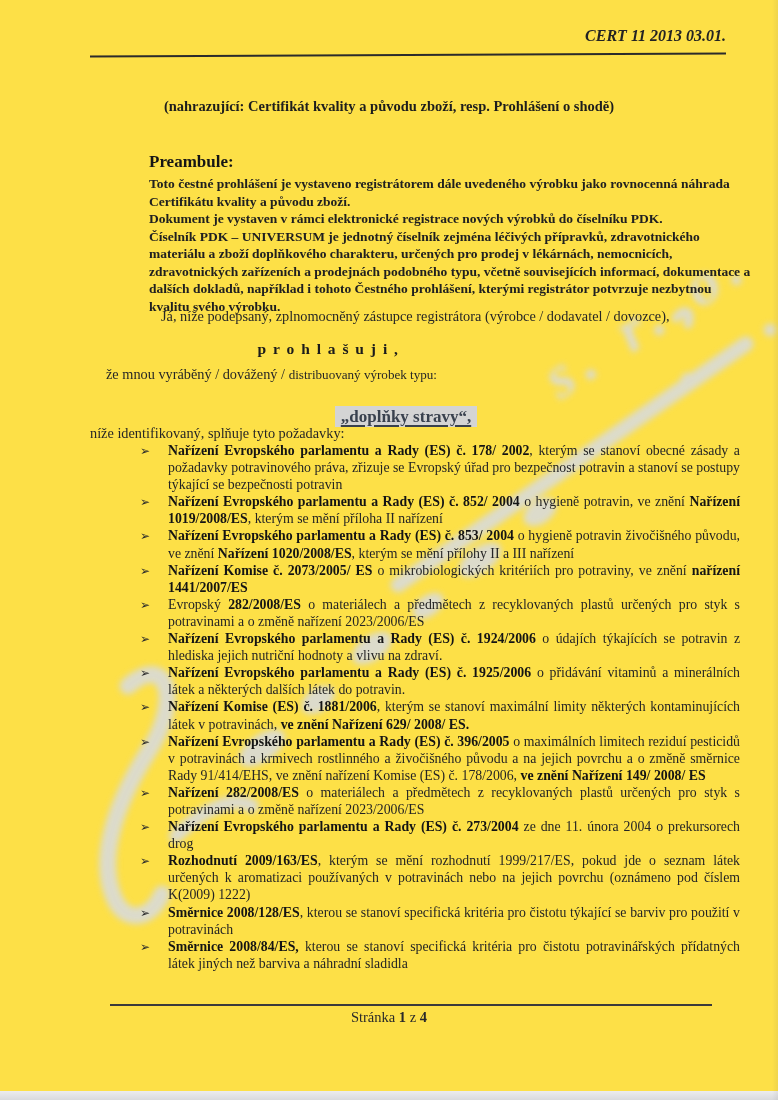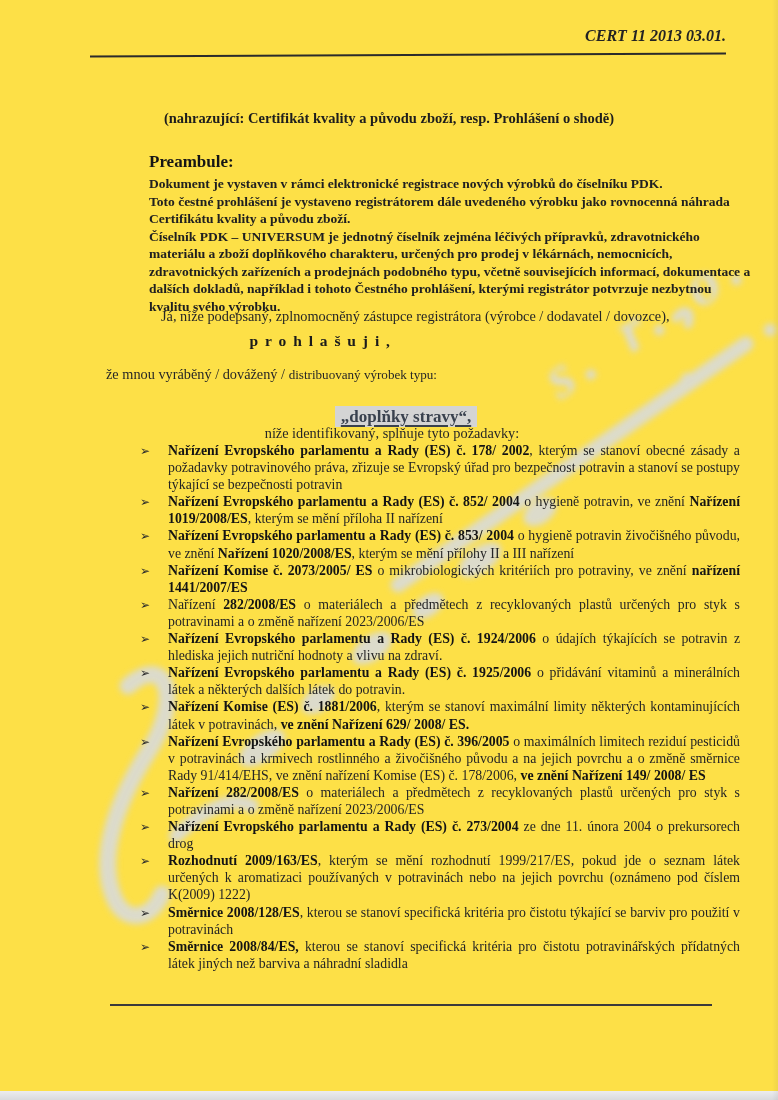--- a/index.html
+++ b/index.html
@@ -20,38 +20,38 @@
   }
   .top-rule{
     position:absolute;left:90px;top:54px;width:636px;height:2.4px;z-index:1;
     background:#2b2b2b;transform:rotate(-0.25deg);
   }
   .title{
     position:absolute;left:0;top:82px;width:778px;z-index:1;
     text-align:center;font-size:23px;font-weight:bold;margin:0;color:#1a1a1a;
   }
   .subtitle{
-    position:absolute;left:0;top:110px;width:778px;z-index:1;
+    position:absolute;left:0;top:98px;width:778px;z-index:1;
     text-align:center;font-size:14.5px;font-weight:bold;color:#1d1d1d;
   }
   
   .preamble{position:absolute;left:106px;top:152px;width:604px;z-index:1;margin-left:43px;}
   .preamble h2{
     margin:0 0 3px 0;font-size:17px;font-weight:bold;color:#151515;
   }
   .preamble p{
     margin:0;font-size:13.5px;font-weight:bold;line-height:17.5px;color:#202020;
   }
   
   .decl-intro{
     position:absolute;left:106px;top:299px;width:604px;z-index:1;
     font-size:14.3px;text-indent:46px;margin:9px;color:#262626;
   }
   .decl-verb{
-    position:absolute;left:0;top:332px;width:641px;z-index:1;margin:0;
+    position:absolute;left:0;top:332px;width:641px;z-index:1;margin:8px;
     text-align:center;font-size:15.5px;font-weight:bold;letter-spacing:1.5px;color:#1b1b1b;
   }
   .decl-product-line{
     position:absolute;left:106px;top:366px;width:604px;z-index:1;margin:0;
     font-size:14.3px;color:#262626;
   }
   .decl-product-line .small{font-size:13.1px;text-align:center;}
   .decl-product-wrap{
     position:absolute;left:0;top:389px;width:778px;z-index:1;margin:17px;text-align:center;
   }
@@ -59,21 +59,21 @@
     display:inline-block;
     font-size:17px;font-weight:bold;color:#39414e;
     background:#d4d4d4;
     padding:1px 6px 0 6px;
     text-decoration:underline;
     text-decoration-thickness:1.5px;
     text-underline-offset:3px;
   }
   .decl-outro{
     position:absolute;left:90px;top:425px;width:604px;z-index:1;margin:0;
-    font-size:14.3px;color:#262626;text-align:center;
+    font-size:14.3px;color:#262626;
   }
   
   .reg-list{
     position:absolute;left:106px;top:442px;width:600px;z-index:1;
     list-style:none;margin:0;padding:0 0 0 34px;
   }
   .reg-list li{
     position:relative;padding-left:28px;margin:0;
     font-size:13.8px;line-height:17.1px;text-align:justify;color:#242424;
   }
@@ -135,46 +135,47 @@
   </svg>
 
   <div class="doc-code">CERT 11 2013 03.01.</div>
   <div class="top-rule"></div>
 
   <div class="subtitle">(nahrazující: Certifikát kvality a původu zboží, resp. Prohlášení o shodě)</div>
 
   <section class="preamble">
     <h2>Preambule:</h2>
     <div id="preamble-paragraphs">
+        <p>Toto čestné prohlášení je vystaveno registrátorem dále uvedeného výrobku jako rovnocenná náhrada Certifikátu kvality a původu zboží.</p>
         <p>Dokument je vystaven v rámci elektronické registrace nových výrobků do číselníku PDK.</p>
-        <p>Toto čestné prohlášení je vystaveno registrátorem dále uvedeného výrobku jako rovnocenná náhrada Certifikátu kvality a původu zboží.</p>
         <p>Číselník PDK – UNIVERSUM je jednotný číselník zejména léčivých přípravků, zdravotnického materiálu a zboží doplňkového charakteru, určených pro prodej v lékárnách, nemocnicích, zdravotnických zařízeních a prodejnách podobného typu, včetně souvisejících informací, dokumentace a dalších dokladů, například i tohoto Čestného prohlášení, kterými registrátor potvrzuje nezbytnou kvalitu svého výrobku.</p>
       </div>
   </section>
 
   <p class="decl-intro">Já, níže podepsaný, zplnomocněný zástupce registrátora (výrobce / dodavatel / dovozce),</p>
   <p class="decl-verb">p r o h l a š u j i ,</p>
   <p class="decl-product-line"><span>že mnou vyráběný / dovážený  / </span><span class="small">distribuovaný výrobek typu:</span></p>
   <p class="decl-product-wrap"><span class="product-type">„doplňky stravy“,</span></p>
   <p class="decl-outro">níže identifikovaný, splňuje tyto požadavky:</p>
 
   <ul class="reg-list" id="regulation-list">
       <li><span class="bullet">➢</span><strong>Nařízení Evropského parlamentu a Rady (ES) č. 178/ 2002</strong><span>, kterým se stanoví obecné zásady a požadavky potravinového práva, zřizuje se Evropský úřad pro bezpečnost potravin a stanoví se postupy týkající se bezpečnosti potravin</span></li>
       <li><span class="bullet">➢</span><strong>Nařízení Evropského parlamentu a Rady (ES) č. 852/ 2004</strong><span> o hygieně potravin, ve znění </span><strong>Nařízení 1019/2008/ES</strong><span>, kterým se mění příloha II nařízení</span></li>
       <li><span class="bullet">➢</span><strong>Nařízení Evropského parlamentu a Rady (ES) č. 853/ 2004</strong><span> o hygieně potravin živočišného původu, ve znění </span><strong>Nařízení 1020/2008/ES</strong><span>, kterým se mění přílohy II a III nařízení</span></li>
       <li><span class="bullet">➢</span><strong>Nařízení Komise č. 2073/2005/ ES</strong><span> o mikrobiologických kritériích pro potraviny, ve znění </span><strong>nařízení 1441/2007/ES</strong></li>
-      <li><span class="bullet">➢</span><span>Nařízení </span><strong>282/2008/ES</strong><span> o materiálech a předmětech z recyklovaných plastů určených pro styk s potravinami a o změně nařízení 2023/2006/ES</span></li>
+      <li><span class="bullet">➢</span><span>Evropský </span><strong>282/2008/ES</strong><span> o materiálech a předmětech z recyklovaných plastů určených pro styk s potravinami a o změně nařízení 2023/2006/ES</span></li>
       <li><span class="bullet">➢</span><strong>Nařízení Evropského parlamentu a Rady (ES) č. 1924/2006</strong><span>  o údajích týkajících se potravin z hlediska jejich nutriční hodnoty a vlivu na zdraví.</span></li>
       <li><span class="bullet">➢</span><strong>Nařízení Evropského parlamentu a Rady (ES) č. 1925/2006</strong><span>  o přidávání vitaminů a minerálních látek a některých dalších látek do potravin.</span></li>
       <li><span class="bullet">➢</span><strong>Nařízení Komise (ES) č. 1881/2006</strong><span>, kterým se stanoví maximální limity některých kontaminujících látek v potravinách, </span><strong>ve znění Nařízení 629/ 2008/ ES.</strong></li>
       <li><span class="bullet">➢</span><strong>Nařízení Evropského parlamentu a Rady (ES) č. 396/2005</strong><span> o maximálních limitech reziduí pesticidů v potravinách a krmivech rostlinného a živočišného původu a na jejich povrchu a o změně směrnice Rady 91/414/EHS, ve znění nařízení Komise (ES) č. 178/2006, </span><strong>ve znění Nařízení 149/ 2008/ ES</strong></li>
       <li><span class="bullet">➢</span><strong>Nařízení 282/2008/ES</strong><span> o materiálech a předmětech z recyklovaných plastů určených pro styk s potravinami a o změně nařízení 2023/2006/ES</span></li>
       <li><span class="bullet">➢</span><strong>Nařízení Evropského parlamentu a Rady (ES) č. 273/2004</strong><span> ze dne 11. února 2004 o prekursorech drog</span></li>
       <li><span class="bullet">➢</span><strong>Rozhodnutí 2009/163/ES</strong><span>, kterým se mění rozhodnutí 1999/217/ES, pokud jde o seznam látek určených k aromatizaci používaných v potravinách nebo na jejich povrchu (oznámeno pod číslem K(2009) 1222)</span></li>
       <li><span class="bullet">➢</span><strong>Směrnice 2008/128/ES</strong><span>, kterou se stanoví specifická kritéria pro čistotu týkající se barviv pro použití v potravinách</span></li>
       <li><span class="bullet">➢</span><strong>Směrnice 2008/84/ES,</strong><span> kterou se stanoví specifická kritéria pro čistotu potravinářských přídatných látek jiných než barviva a náhradní sladidla</span></li>
     </ul>
 
   <div class="footer-rule"></div>
+  <div class="page-number"><span>Stránka</span> <b>1</b> <span>z</span> <b>4</b></div>
 
   <div class="scan-bottom"></div>
   <div class="scan-right"></div>
 </div>
 
 </body></html>

